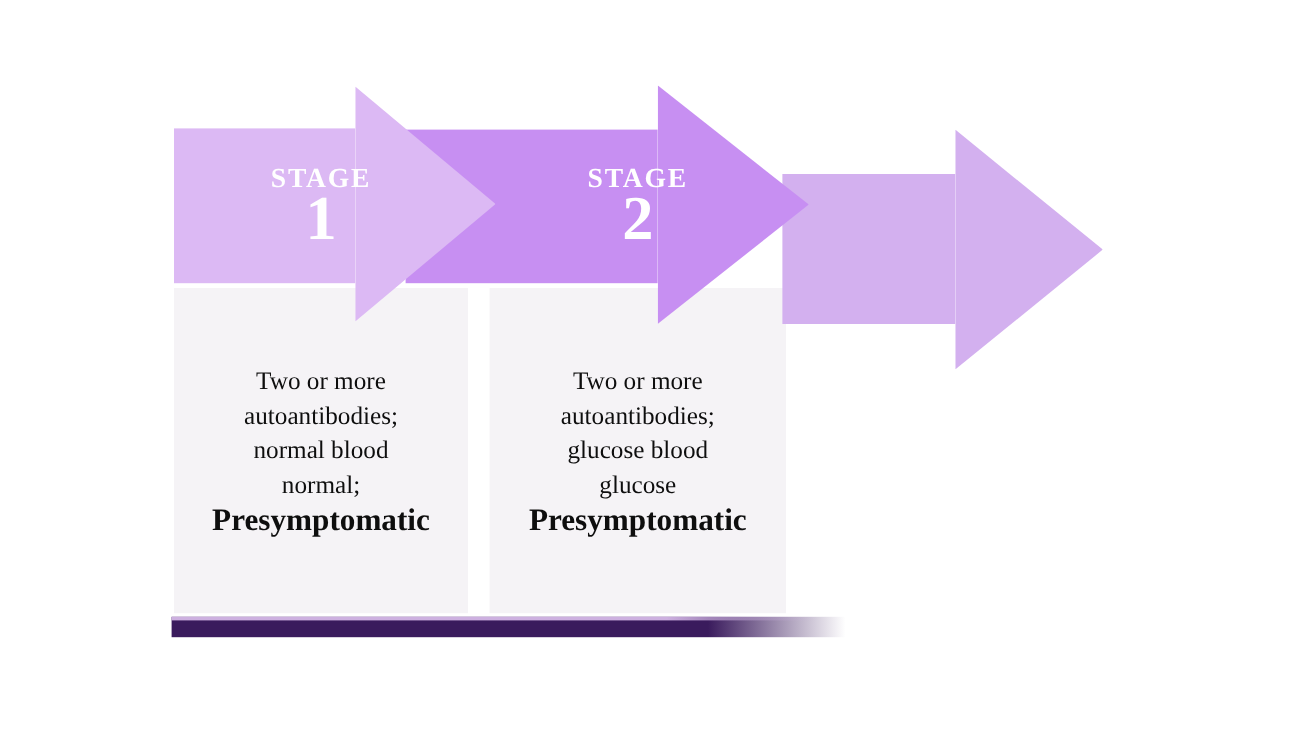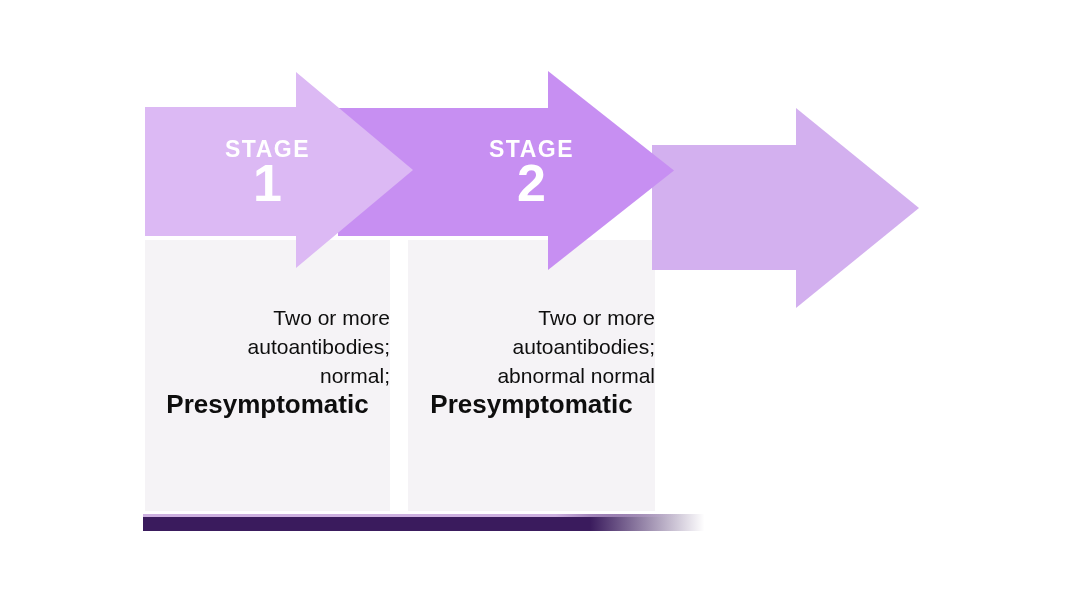--- a/index.html
+++ b/index.html
@@ -1,19 +1,19 @@
 <!DOCTYPE html>
 <html style="--canvas-bg: #ffffff; --arrow1: #dcb9f4; --arrow2: #c78ff2; --arrow3: #d3b0ef; --box-bg: #f5f3f6; --bar: #3a1b5d; --bar-highlight: #cdb0e0; --stage-text: #ffffff; --desc-text: #0e0e0e;"><head>
 <meta charset="utf-8">
 <style>
   html,body { margin:0; padding:0; background:#ffffff; }
   .canvas {
     position:relative; width:932px; height:612px;
     background:var(--canvas-bg,#fff); overflow:hidden;
-    font-family:Liberation Sans, sans-serif;
+    font-family:Liberation Serif, serif;
   }
   .abs { position:absolute; }
 
   
   .arrow-body, .arrow-head { position:absolute; }
   .arrow-head { clip-path:polygon(0 0, 100% 50%, 0 100%); }
 
   .a1-body { left:145px; top:107px; width:151px; height:129px; background:var(--arrow1); z-index:3; }
   .a1-head { left:296px; top:72px;  width:117px; height:196px; background:var(--arrow1); z-index:3; }
 
@@ -28,21 +28,21 @@
   .stage-label-1 { left:145px; width:245px; }
   .stage-label-2 { left:408px; width:247px; }
   .stage-word { font-size:23px; font-weight:bold; letter-spacing:1.5px; line-height:22px; }
   .stage-num  { font-size:52px; font-weight:bold; line-height:44px; margin-top:1px; }
 
   
   .desc-box { position:absolute; top:240px; height:271px; background:var(--box-bg); z-index:0; }
   .desc-box-1 { left:145px; width:245px; }
   .desc-box-2 { left:408px; width:247px; }
   .desc-text { padding-top:63px; font-size:21px; line-height:29px; text-align:center; color:var(--desc-text); }
-  .desc-line { white-space:nowrap;text-align:right; }
+  .desc-line { white-space:nowrap; }
   .desc-bold { font-weight:bold; font-size:26px; white-space:nowrap; }
 
   
   .timeline-bar {
     left:143px; top:514px; width:573px; height:17px; z-index:4;
     background:linear-gradient(to right, var(--bar) 0%, var(--bar) 78%, rgba(255,255,255,0) 98%);
   }
   .timeline-bar-highlight {
     left:143px; top:514px; width:573px; height:3px; z-index:5;
     background:linear-gradient(to right, var(--bar-highlight) 0%, var(--bar-highlight) 72%, rgba(255,255,255,0) 94%);
@@ -68,30 +68,32 @@
   </div>
   <div class="stage-label stage-label-2">
     <div class="stage-word">STAGE</div>
     <div class="stage-num">2</div>
   </div>
 
   <div class="desc-box desc-box-1">
     <div class="desc-text">
       <div class="desc-line">Two or more</div>
       <div class="desc-line">autoantibodies;</div>
+      <div class="desc-line">normal blood</div>
       <div class="desc-line">normal;</div>
       <div class="desc-bold">Presymptomatic</div>
     </div>
   </div>
 
   <div class="desc-box desc-box-2">
     <div class="desc-text">
       <div class="desc-line">Two or more</div>
       <div class="desc-line">autoantibodies;</div>
-      <div class="desc-line">abnormal normal</div>
+      <div class="desc-line">glucose blood</div>
+      <div class="desc-line">glucose</div>
       <div class="desc-bold">Presymptomatic</div>
     </div>
   </div>
 
   <div class="abs timeline-bar"></div>
   <div class="abs timeline-bar-highlight"></div>
 
 </div>
 
 </body></html>

